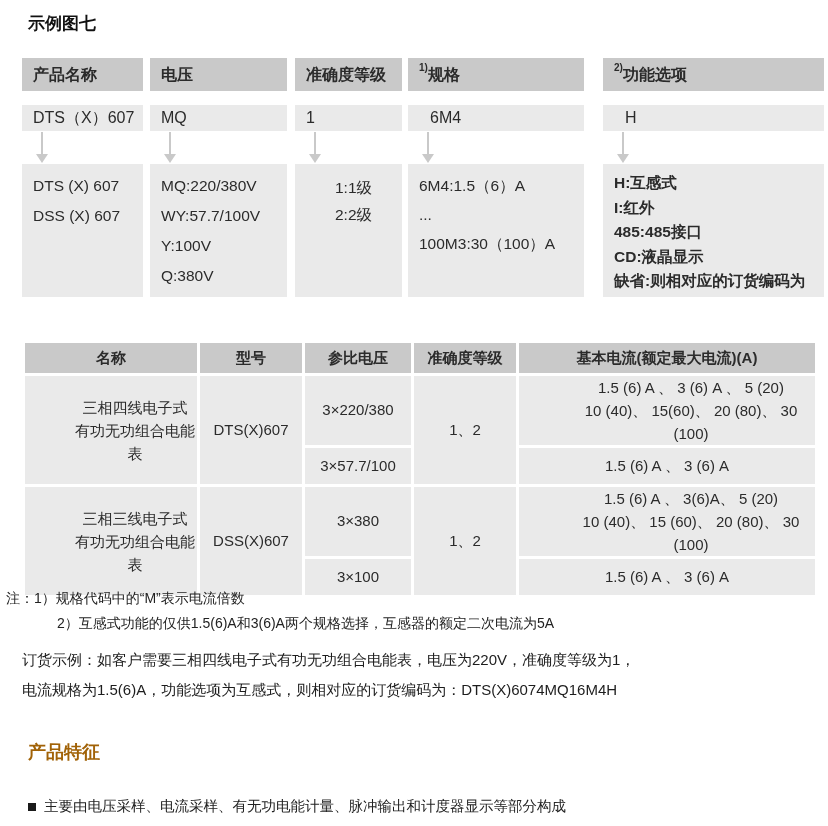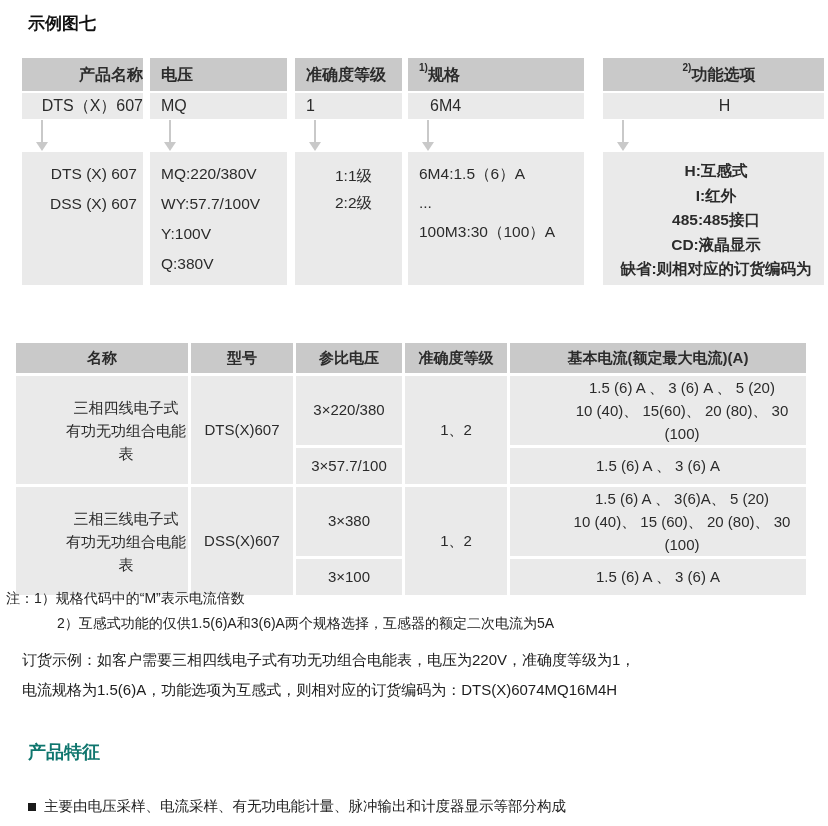--- a/index.html
+++ b/index.html
@@ -7,39 +7,39 @@
   body { font-family:"Liberation Sans","DejaVu Sans",sans-serif; color:#2e2e2e; }
   #page { position:relative; width:828px; height:826px; background:#ffffff; overflow:hidden; }
 
   .page-title { position:absolute; left:28px; top:12px; font-size:17px; font-weight:bold; color:#111; }
 
   
   .code-col { position:absolute; top:58px; }
   .code-header { height:33px; background:#c9c9c9; font-size:16px; font-weight:bold;
                  line-height:33px; padding-left:11px; color:#2b2b2b; white-space:nowrap; }
   .code-header sup { font-size:10px; font-weight:bold; vertical-align:top; line-height:20px; }
-  .code-value { height:26px; margin-top:2px; background:#eaeaea; font-size:16px;
+  .code-value { height:26px; margin-top:14px; background:#eaeaea; font-size:16px;
                 line-height:26px; padding-left:11px; color:#2b2b2b; }
   .code-value.pad-lg { padding-left:22px; }
   .arrow-wrap { height:33px; position:relative; }
   .arrow-stem { position:absolute; left:19px; top:1px; width:2px; height:22px; background:#c9c9c9; }
   .arrow-head { position:absolute; left:14px; top:23px; width:0; height:0;
                 border-left:6px solid transparent; border-right:6px solid transparent;
                 border-top:9px solid #c9c9c9; }
   .code-detail { height:133px; background:#eaeaea; font-size:15.5px; color:#2b2b2b;
                  padding:7px 6px 0 11px; }
   .code-detail .dl { display:block; }
   .lh31 .dl { line-height:30px; }
   .lh27 .dl { line-height:27px; }
   .lh29 .dl { line-height:29px; }
   .lh25 .dl { line-height:24.5px;font-weight:bold; }
   .code-detail.centered { text-align:center; padding-left:16px; padding-top:10px; }
 
   
-  table.spec { position:absolute; left:13px; top:340px; width:796px;
+  table.spec { position:absolute; left:22px; top:340px; width:796px;
                border-collapse:separate; border-spacing:3px; table-layout:fixed; }
   table.spec th { background:#c9c9c9; font-size:15px; font-weight:bold; color:#2b2b2b;
                   height:30px; text-align:center; vertical-align:middle; }
   table.spec td { background:#eaeaea; font-size:15px; color:#2b2b2b;
                   text-align:center; vertical-align:middle; line-height:1.5; }
   .h-big td { height:62px; }
   .h-sm  td { height:36px; }
   td .ln { display:block; line-height:23px;padding-left:48px; }
 
   
@@ -55,21 +55,21 @@
                   display:flex; align-items:center; }
   .bullet-square { width:8px; height:8px; background:#1a1a1a; margin-right:8px; flex:0 0 auto; }
 </style>
 </head>
 <body>
 
 <div id="page">
 
   <div class="page-title">示例图七</div>
 
-  <div class="code-col" style="left:22px; width:121px;text-align:right;">
+  <div class="code-col" style="left:22px; width:121px;">
     <div class="code-header"><span>产品名称</span></div>
     <div class="code-value">DTS（X）607</div>
     <div class="arrow-wrap">
         <div class="arrow-stem"></div>
         <div class="arrow-head"></div>
       </div>
     <div class="code-detail lh31">
       <span class="dl">DTS (X) 607</span>
       <span class="dl">DSS (X) 607</span>
     </div>
@@ -110,21 +110,21 @@
         <div class="arrow-stem"></div>
         <div class="arrow-head"></div>
       </div>
     <div class="code-detail lh29">
       <span class="dl">6M4:1.5（6）A</span>
       <span class="dl">...</span>
       <span class="dl">100M3:30（100）A</span>
     </div>
   </div>
 
-  <div class="code-col" style="left:603px; width:221px;text-align:center;">
+  <div class="code-col" style="left:603px; width:221px;">
     <div class="code-header"><sup>2)</sup><span>功能选项</span></div>
     <div class="code-value pad-lg">H</div>
     <div class="arrow-wrap">
         <div class="arrow-stem"></div>
         <div class="arrow-head"></div>
       </div>
     <div class="code-detail lh25">
       <span class="dl">H:互感式</span>
       <span class="dl">I:红外</span>
       <span class="dl">485:485接口</span>
@@ -187,19 +187,19 @@
     </table>
 
   <div class="note1">注：1）规格代码中的“M”表示电流倍数</div>
   <div class="note2">2）互感式功能的仅供1.5(6)A和3(6)A两个规格选择，互感器的额定二次电流为5A</div>
 
   <div class="order">
     <span class="ln">订货示例：如客户需要三相四线电子式有功无功组合电能表，电压为220V，准确度等级为1，</span>
     <span class="ln">电流规格为1.5(6)A，功能选项为互感式，则相对应的订货编码为：DTS(X)6074MQ16M4H</span>
   </div>
 
-  <div class="features-heading" style="color: #0f766e;">产品特征</div>
+  <div class="features-heading" style="color: #a16207;">产品特征</div>
   <div class="feature-item">
     <span class="bullet-square"></span>
     <span>主要由电压采样、电流采样、有无功电能计量、脉冲输出和计度器显示等部分构成</span>
   </div>
 
 </div>
 
 </body></html>

